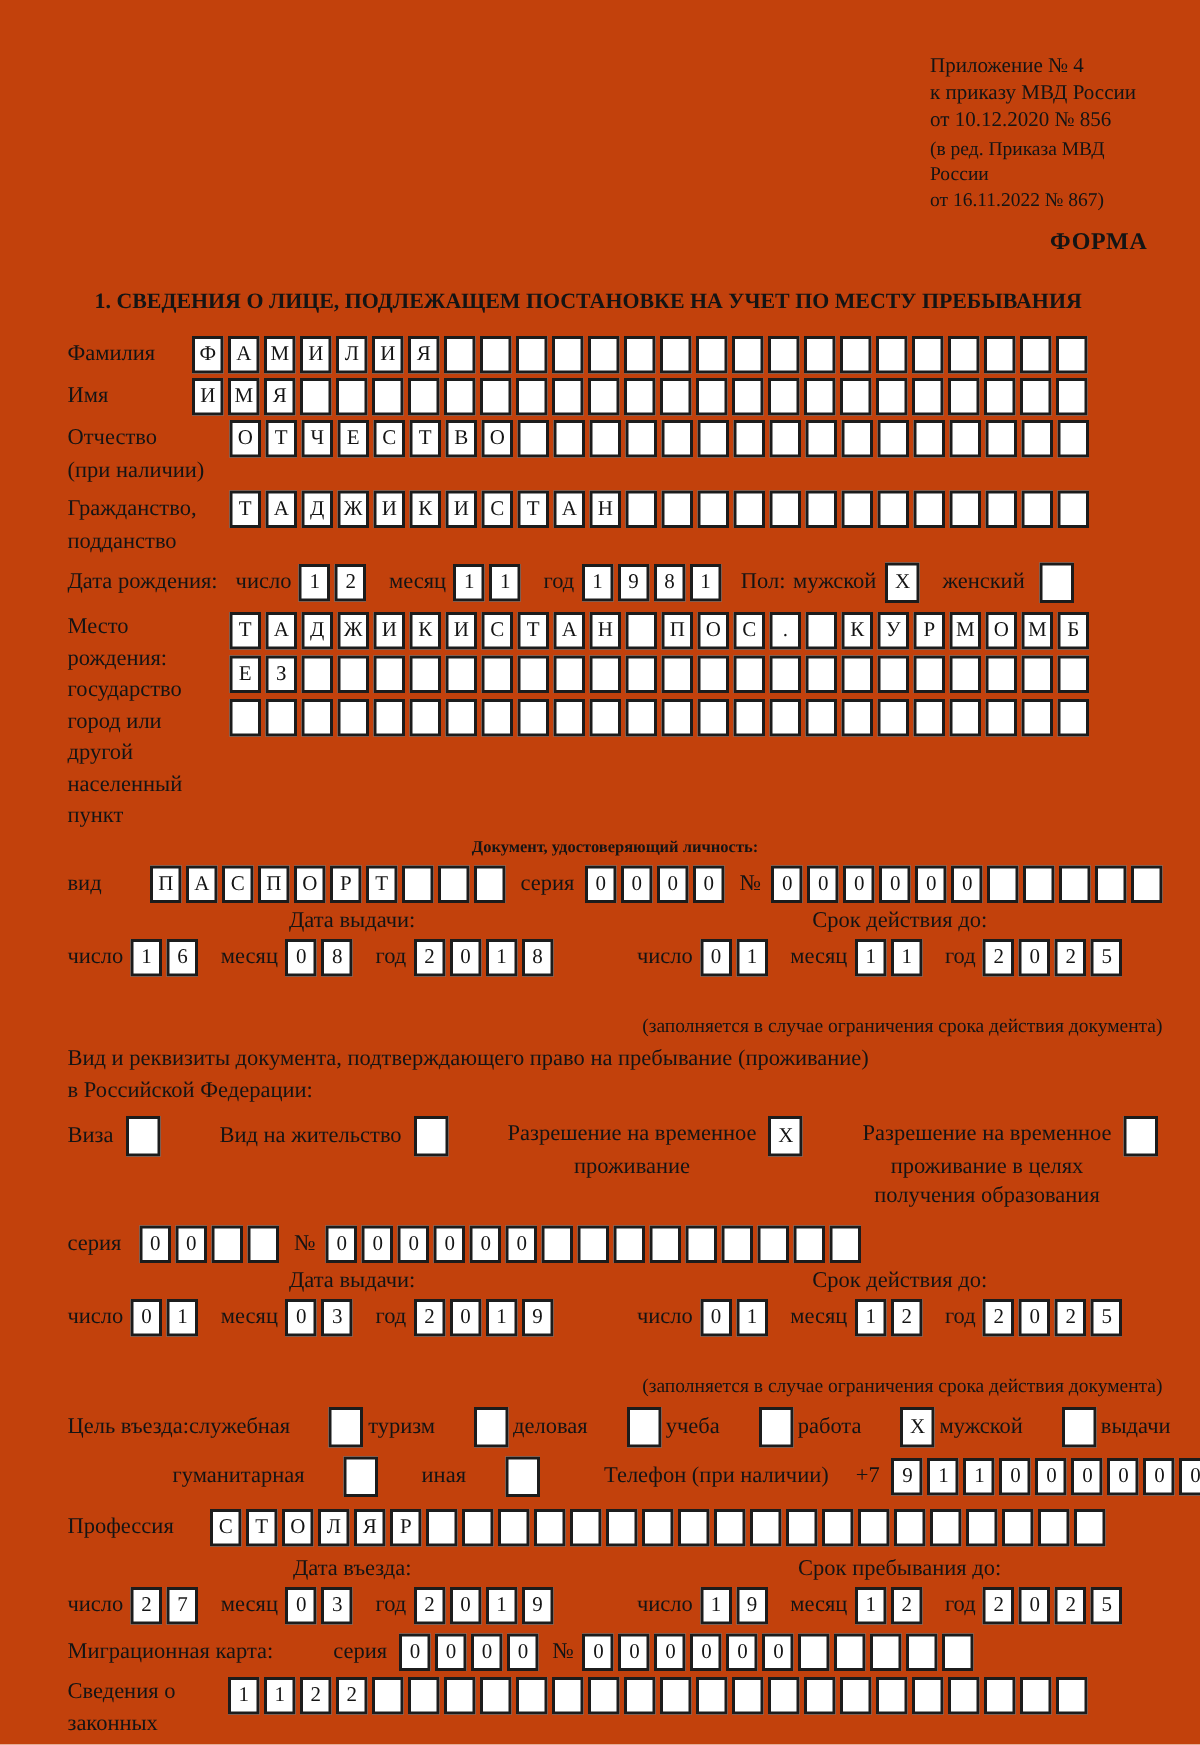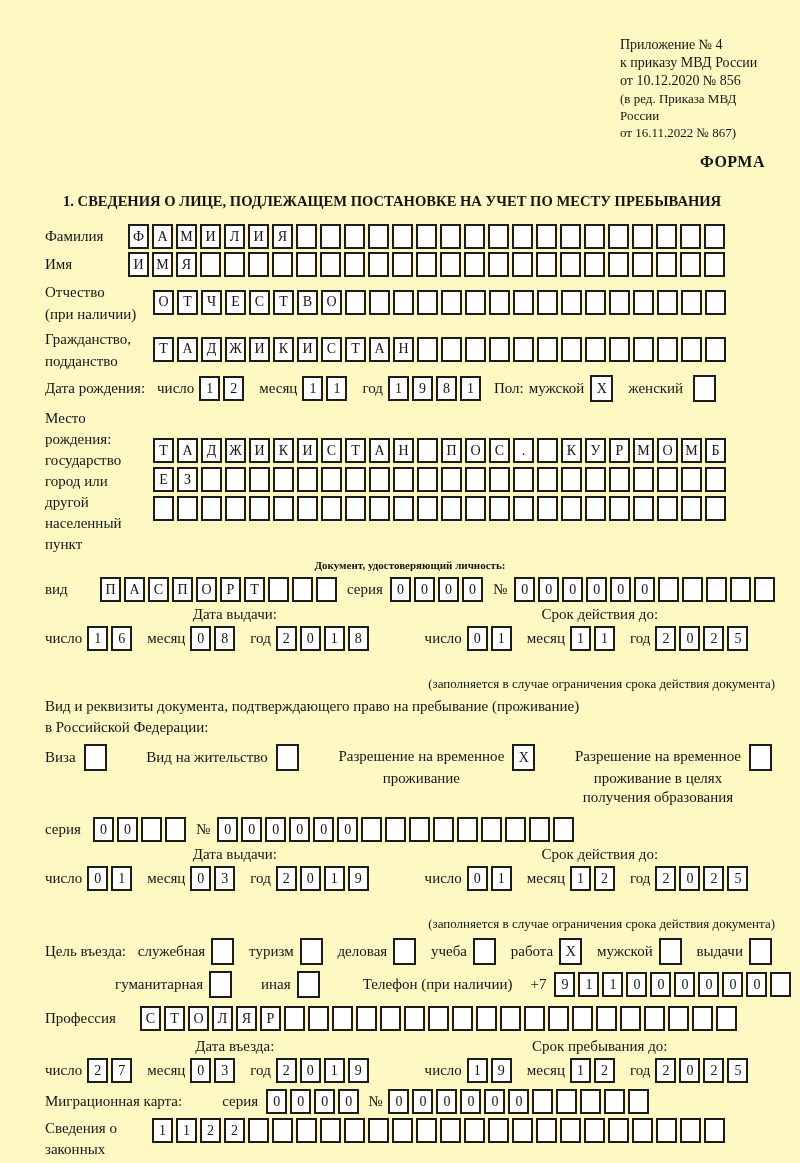--- a/index.html
+++ b/index.html
@@ -1,30 +1,30 @@
 <!DOCTYPE html>
 <html><head>
 <meta charset="utf-8">
 <style>
   html,body{margin:0;padding:0;background:#fff;}
   .page{
-    width:800px;height:1163px;background:#fef9c3;color:#141414;
+    width:800px;height:1163px;background:#c2410c;color:#141414;
     font-family:"Liberation Serif","DejaVu Serif",serif;font-size:15px;
     box-sizing:border-box;padding:36px 25px 10px 45px;overflow:hidden;
   }
   
   .corner{margin-left:575px;line-height:18px;font-size:14px;}
   .corner .small{font-size:13px;line-height:17px;}
   .forma{text-align:right;padding-right:10px;font-weight:bold;font-size:16px;margin-top:12px;letter-spacing:.5px;}
   
   .title{text-align:center;font-weight:bold;font-size:15.5px;line-height:22px;margin-top:16px;}
   .title-underline{display:inline-block;width:55px;border-bottom:2px solid #333;margin-left:12px;}
   .sec-heading{font-weight:bold;font-size:14.6px;margin:22px 0 14px 18px;}
   
-  .frow{display:flex;align-items:center;margin-bottom:3px;}
+  .frow{display:flex;align-items:flex-start;margin-bottom:3px;}
   .flabel{flex:none;line-height:25px;}
   .flabel2{line-height:19px;}
   .flabel2 .l1{line-height:25px;display:block;}
   .cells{display:inline-flex;flex:none;}
   .box{
     flex:none;width:21px;height:25px;border:2px solid #1c1c1c;box-sizing:border-box;
     display:inline-flex;align-items:center;justify-content:center;
     margin-right:3px;font-size:14px;background:#fff;
   }
   .cb .box{width:23px;height:27px;}
@@ -41,21 +41,21 @@
   .doc-heading{text-align:center;font-weight:bold;font-size:11px;margin:4px 0 6px 0;}
   .vid-row .mid-lbl{margin:0 7px;line-height:25px;}
   
   .res-line{line-height:21px;}
   .permit-row{display:flex;justify-content:space-between;align-items:flex-start;margin:6px 0 10px 0;}
   .permit-item{display:flex;align-items:flex-start;}
   .permit-label{text-align:center;line-height:19px;margin-right:8px;}
   .permit-label .first{line-height:25px;}
   
   .purpose-row{display:flex;justify-content:space-between;align-items:center;margin-bottom:6px;white-space:nowrap;}
-  .pitem{display:flex;align-items:center;}
+  .pitem{display:flex;align-items:center;gap:20px;}
   .pitem .plbl{margin-right:6px;}
   .purpose-row2{display:flex;align-items:center;margin:0 0 8px 70px;white-space:nowrap;}
   .purpose-row2 .pitem{margin-right:26px;}
   .phone-lbl{margin:0 18px 0 14px;}
   .phone-prefix{margin-right:8px;}
   
   .rep-block{display:flex;align-items:flex-start;margin-top:4px;}
   .rep-labels{flex:none;width:107px;line-height:21px;}
   .rep-rows .cells{margin-bottom:5px;}
   .mt6{margin-top:6px;}

